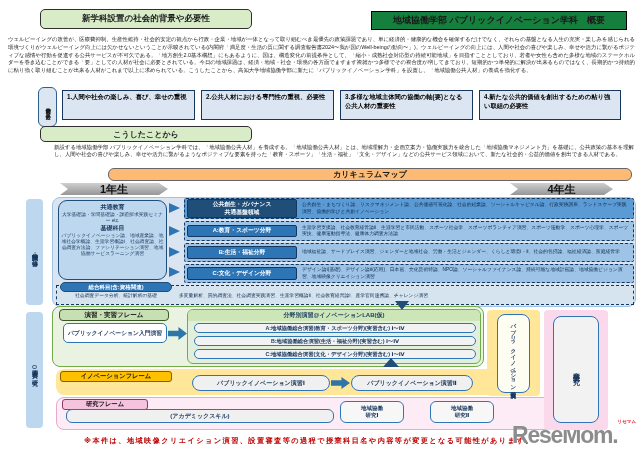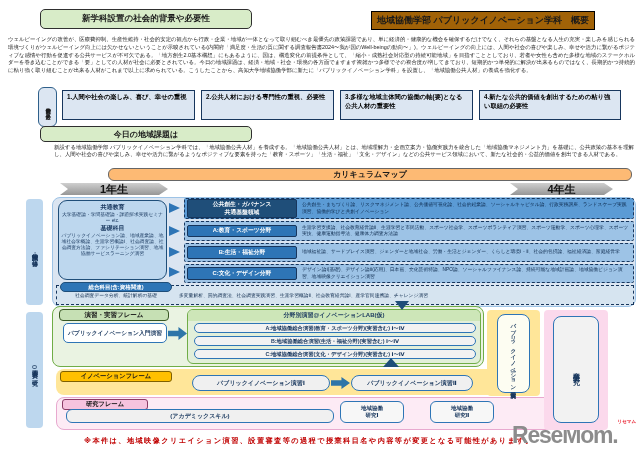--- a/index.html
+++ b/index.html
@@ -4,21 +4,21 @@
 <style>
   html,body{margin:0;padding:0;background:#fff;}
   #stage{position:relative;width:640px;height:452px;background:#fff;overflow:hidden;
          font-family:"Liberation Sans","DejaVu Sans",sans-serif;color:#1a1a1a;}
   .abs{position:absolute;box-sizing:border-box;}
   .c{display:flex;align-items:center;justify-content:center;text-align:center;}
   .vtext{writing-mode:vertical-rl;text-orientation:mixed;}
 
   .hdr-green{background:#d8ecc8;border:1.6px solid #2f2f2f;border-radius:5px;font-weight:bold;}
   .hdr-left{left:40px;top:9px;width:212px;height:20px;font-size:8.5px;}
-  .hdr-title{left:371px;top:11px;width:224px;height:19px;background:#a16207;border:1.5px solid #000;
+  .hdr-title{left:371px;top:11px;width:256px;height:19px;background:#15803d;border:1.5px solid #000;
              font-weight:bold;font-size:9px;}
   .intro{left:8px;top:36px;width:627px;font-size:5.4px;line-height:1.44;text-align:justify;color:#222;}
 
   .side-pill{left:38px;top:87px;width:19px;height:40px;background:#dce6f2;border:1.2px solid #2e5f8a;
              border-radius:6px;font-size:5px;font-weight:bold;line-height:1.9;padding:1px 0;}
   .point{top:90px;height:30px;background:#dce6f2;border:1.6px solid #17365d;font-weight:bold;
          font-size:6.3px;line-height:1.35;padding:2px 4px;color:#000;}
   .p1{left:62px;width:133px;} .p2{left:201px;width:133px;} .p3{left:340px;width:133px;} .p4{left:479px;width:142px;}
 
   .hdr-jinzai{left:40px;top:126px;width:212px;height:16px;font-size:8px;}
@@ -113,21 +113,21 @@
   <div class="abs hdr-title c">地域協働学部 パブリックイノベーション学科　概要</div>
 
   <div class="abs intro">ウェルビーイングの改善が、医療費抑制、生産性維持・社会的安定の観点から行政・企業・地域が一体となって取り組むべき最優先の政策課題であり、単に経済的・健康的な機会を確保するだけでなく、それらの基盤となる人生の充実・楽しみを感じられる環境づくりがウェルビーイング向上には欠かせないということが示唆されている(内閣府「満足度・生活の質に関する調査報告書2024〜我が国のWell-beingの動向〜」)。ウェルビーイングの向上には、人間や社会の喜びや楽しみ、幸せや活力に繋がるポジティブな感情や行動を促進する公共サービスが不可欠である。「地方創生2.0基本構想」にもあるように、国は、構造変化の前提条件として、「縮小・成熟社会対応型の持続可能地域」を目指すこととしており、若者や女性も含めた多様な地域のステークホルダーを巻き込むことができる「要」としての人材が社会に必要とされている。今日の地域課題は、経済・地域・社会・環境の各方面でますます複雑かつ多様でその複合度が増してきており、短期的かつ単発的に解決が出来るものではなく、長期的かつ持続的に粘り強く取り組むことが出来る人材がこれまで以上に求められている。こうしたことから、高知大学地域協働学部に新たに「パブリックイノベーション学科」を設置し、「地域協働公共人材」の養成を強化する。</div>
 
   <div class="abs side-pill vtext c">社会的背景や必要性</div>
   <div class="abs point p1">1.人間や社会の楽しみ、喜び、幸せの重視</div>
   <div class="abs point p2">2.公共人材における専門性の重視、必要性</div>
   <div class="abs point p3">3.多様な地域主体間の協働の軸(要)となる公共人材の重要性</div>
   <div class="abs point p4">4.新たな公共的価値を創出するための粘り強い取組の必要性</div>
 
-  <div class="abs hdr-green hdr-jinzai c">今日の地域課題は</div>
+  <div class="abs hdr-green hdr-jinzai c">こうしたことから</div>
   <div class="abs jinzai-text">新設する地域協働学部 パブリックイノベーション学科では、「地域協働公共人材」を養成する。「地域協働公共人材」とは、地域理解力・企画立案力・協働実践力を統合した「地域協働マネジメント力」を基礎に、公共政策の基本を理解し、人間や社会の喜びや楽しみ、幸せや活力に繋がるようなポジティブな要素を持った「教育・スポーツ」「生活・福祉」「文化・デザイン」などの公共サービス領域において、新たな社会的・公益的価値を創出できる人材である。</div>
 
   <div class="abs cm-header c">カリキュラムマップ</div>
   <div class="abs yr yr1 c">1年生</div>
   <div class="abs yr yr4 c">4年生</div>
 
   <div class="abs k-panel"></div>
   <div class="abs side-bar bar-k vtext c">知識・技法の修得</div>
 
   <div class="abs y1box">

